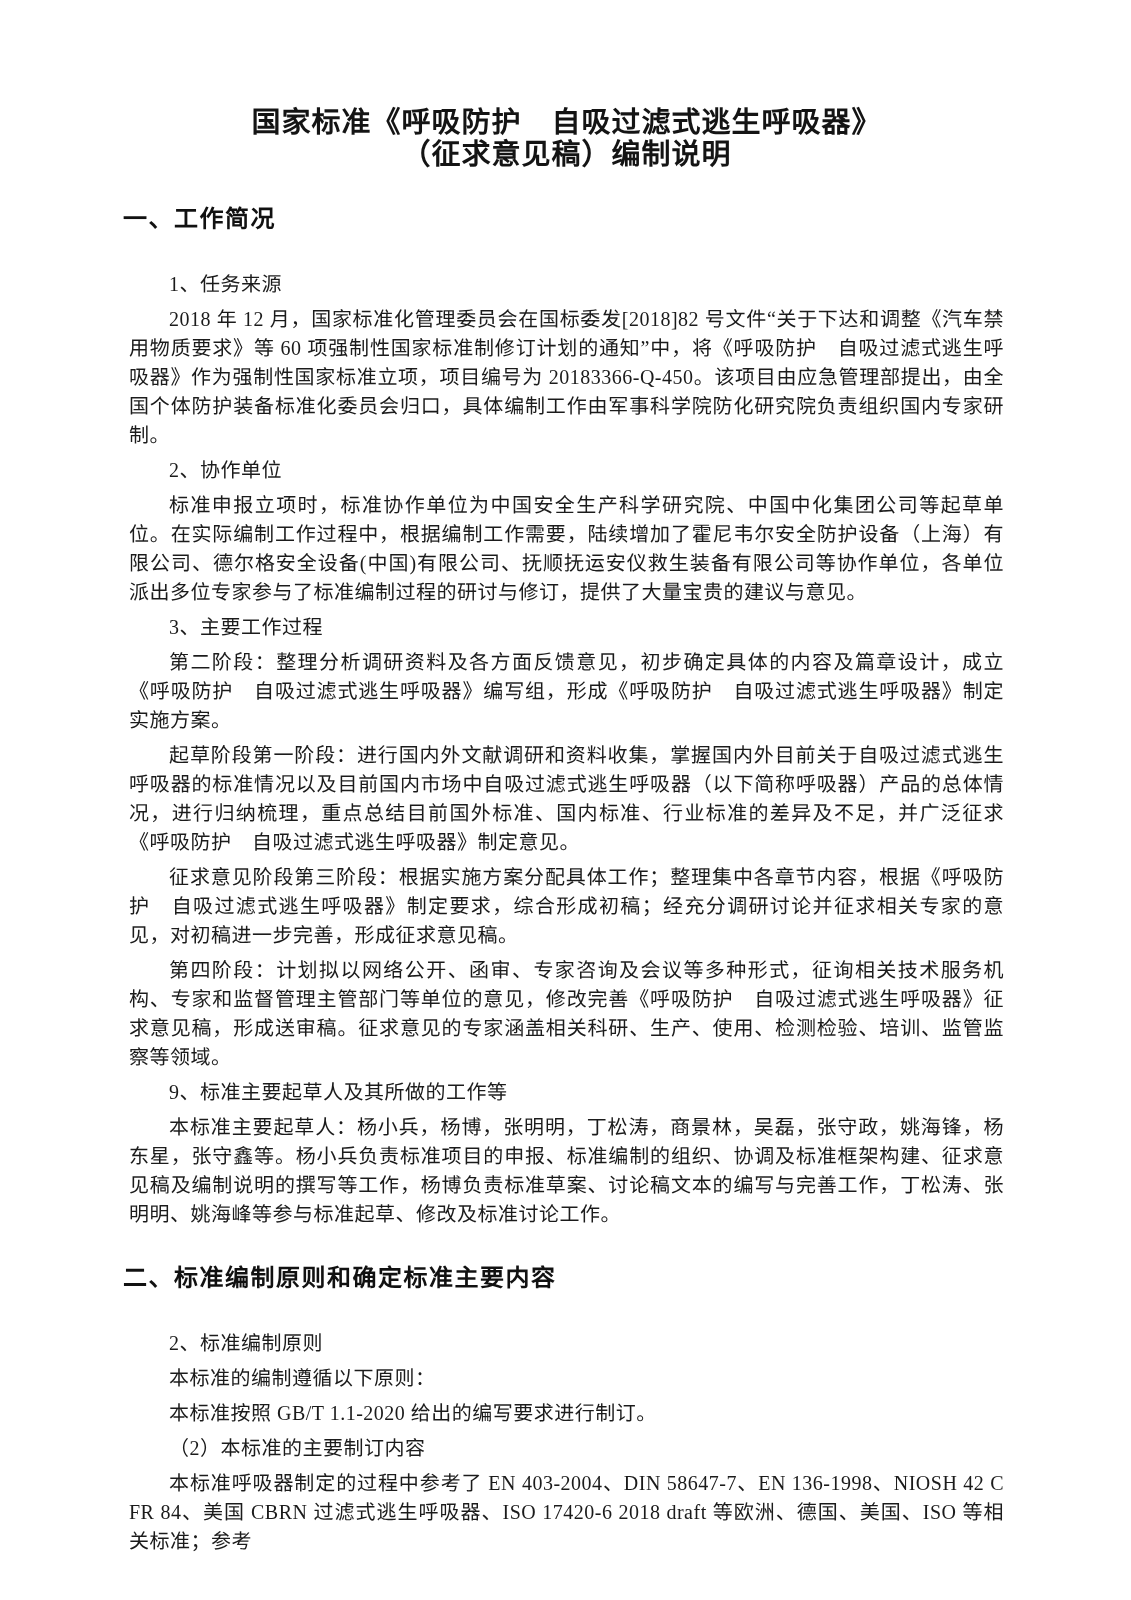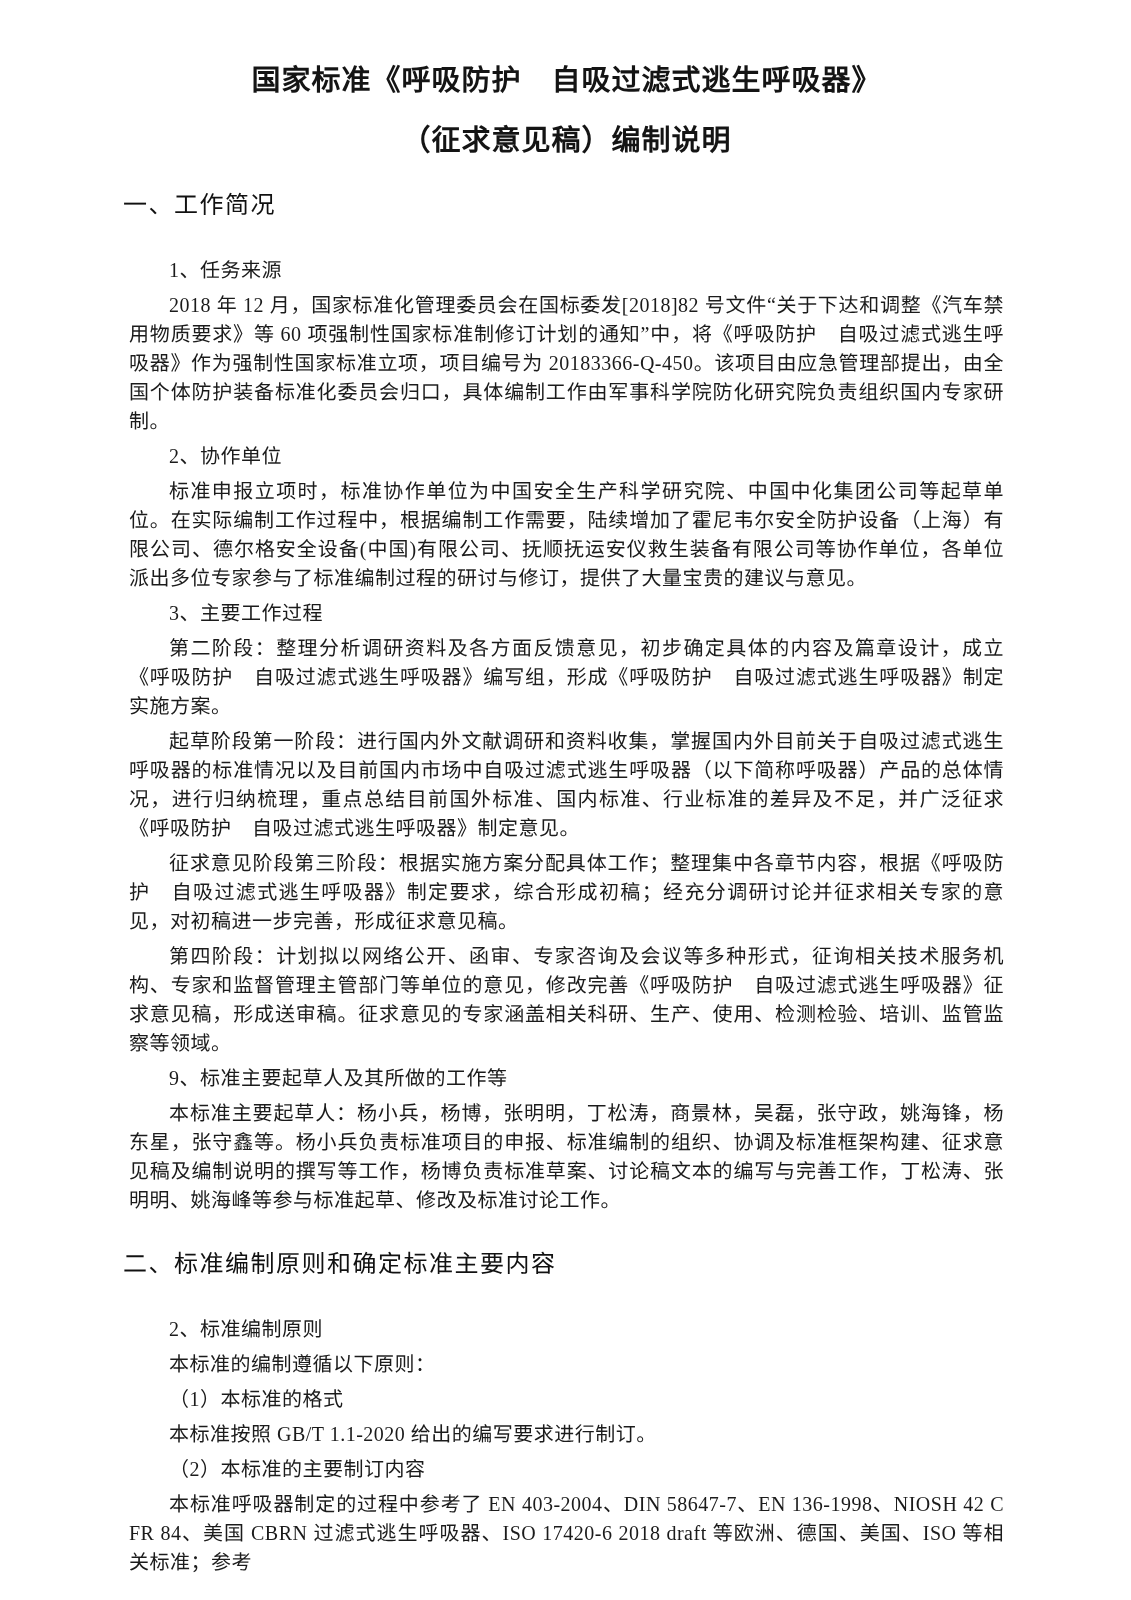--- a/index.html
+++ b/index.html
@@ -6,40 +6,39 @@
     margin: 0;
     padding: 0;
     background: #ffffff;
   }
   .page {
     position: relative;
     width: 1131px;
     height: 1600px;
     box-sizing: border-box;
     background: #ffffff;
-    padding: 64px 121px 0 123px;
+    padding: 106px 121px 0 123px;
     overflow: hidden;
     font-family: "Liberation Serif", "DejaVu Serif", serif;
     color: #1b1b1b;
   }
   .doc-title {
     text-align: center;
     font-weight: bold;
     font-size: 29px;
     line-height: 32px;
     margin: 0;
     letter-spacing: 1px;
     color: #141414;
   }
   .doc-title.second {
-    margin-top: 28px;
   }
   h2.section-heading {
     font-family: "Liberation Sans", "DejaVu Sans", sans-serif;
-    font-weight: normal;
+    font-weight: bold;
     font-size: 24px;
     line-height: 30px;
     margin: 34px 0 36px 0;
     letter-spacing: 1.5px;
     color: #111111;
   }
   .section-body .para {
     font-size: 20px;
     line-height: 29px;
     margin: 6px;
@@ -73,20 +72,19 @@
         <p class="para">9、标准主要起草人及其所做的工作等</p>
         <p class="para">本标准主要起草人：杨小兵，杨博，张明明，丁松涛，商景林，吴磊，张守政，姚海锋，杨东星，张守鑫等。杨小兵负责标准项目的申报、标准编制的组织、协调及标准框架构建、征求意见稿及编制说明的撰写等工作，杨博负责标准草案、讨论稿文本的编写与完善工作，丁松涛、张明明、姚海峰等参与标准起草、修改及标准讨论工作。</p>
       </div>
   </section>
 
   <section>
     <h2 class="section-heading">二、标准编制原则和确定标准主要内容</h2>
     <div class="section-body">
         <p class="para">2、标准编制原则</p>
         <p class="para">本标准的编制遵循以下原则：</p>
-        <p class="para">（1）本标准的格式</p>
         <p class="para">本标准按照 GB/T 1.1-2020 给出的编写要求进行制订。</p>
         <p class="para">（2）本标准的主要制订内容</p>
         <p class="para">本标准呼吸器制定的过程中参考了 EN 403-2004、DIN 58647-7、EN 136-1998、NIOSH 42 CFR 84、美国 CBRN 过滤式逃生呼吸器、ISO 17420-6 2018 draft 等欧洲、德国、美国、ISO 等相关标准；参考</p>
       </div>
   </section>
 
 </div>
 
 </body></html>

